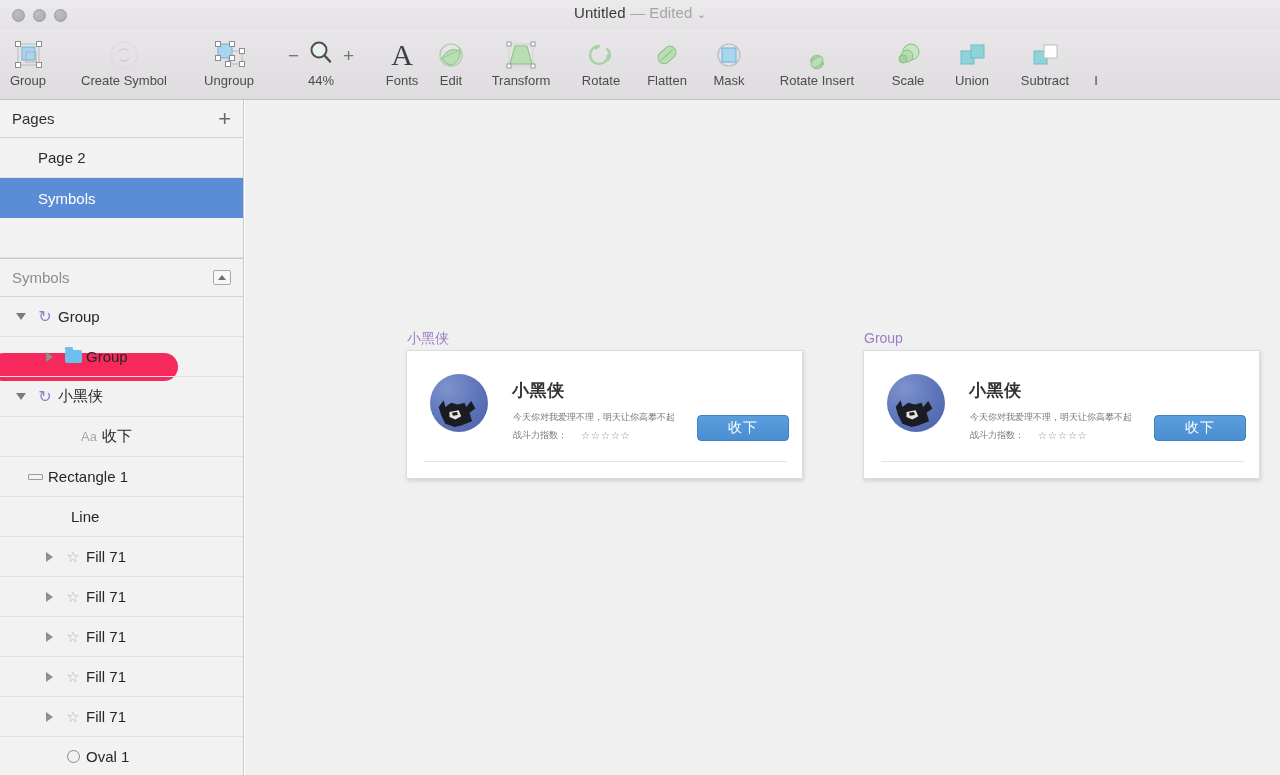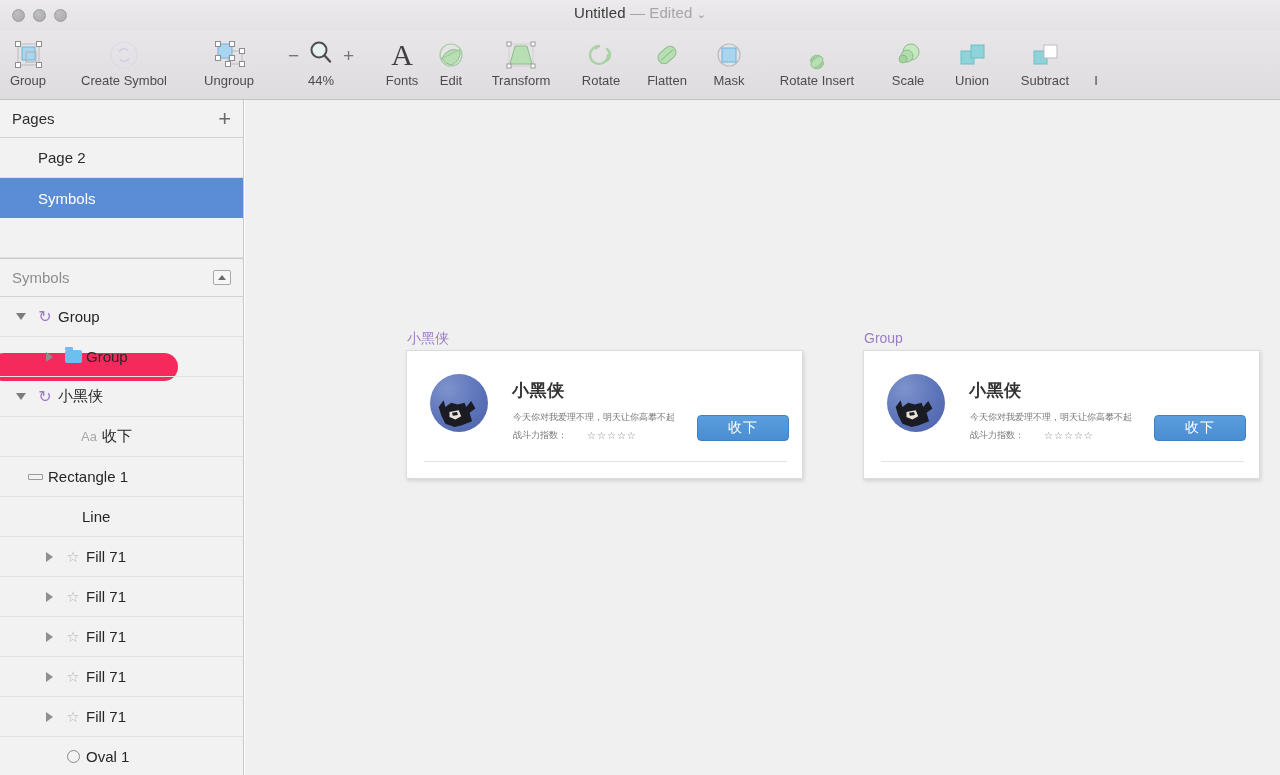--- a/index.html
+++ b/index.html
@@ -169,21 +169,21 @@
   .card-name {
     position: absolute; font-size: 17px; color: #333333; font-weight: bold;
     letter-spacing: 0.5px;
   }
   .card-desc {
     position: absolute; font-size: 9px; color: #777777; line-height: 13px;
     white-space: nowrap;
   }
   .card-rating {
     position: absolute; font-size: 9px; color: #777777;
-    display: flex; align-items: center; gap: 20px; white-space: nowrap;
+    display: flex; align-items: center; gap: 14px; white-space: nowrap;
   }
   .stars { color: #888888; font-size: 10px; letter-spacing: 1px; }
   .get-btn {
     position: absolute; border-radius: 4px;
     background: linear-gradient(#5a9ede, #4a8ed2);
     border: 1px solid #3f83c6;
     display: flex; align-items: center; justify-content: center;
     color: #ffffff; font-size: 14px; letter-spacing: 1px;
   }
   .card-rule {
@@ -459,21 +459,21 @@
     </div>
 
     <div class="layer-row" style="">
       <span class="disc"></span>
       <span class="ico">
           <i class="rect-ico"></i>
         </span>
       <span class="nm">Rectangle 1</span>
     </div>
 
-    <div class="layer-row" style="padding-left:34px">
+    <div class="layer-row" style="padding-left:23px">
       <span class="disc"></span>
       <span class="ico"></span>
       <span class="nm">Line</span>
     </div>
 
     <div class="layer-row" style="padding-left:38px">
       <span class="disc">
           <i class="tri-right"></i>
         </span>
       <span class="ico star-ico">☆</span>

